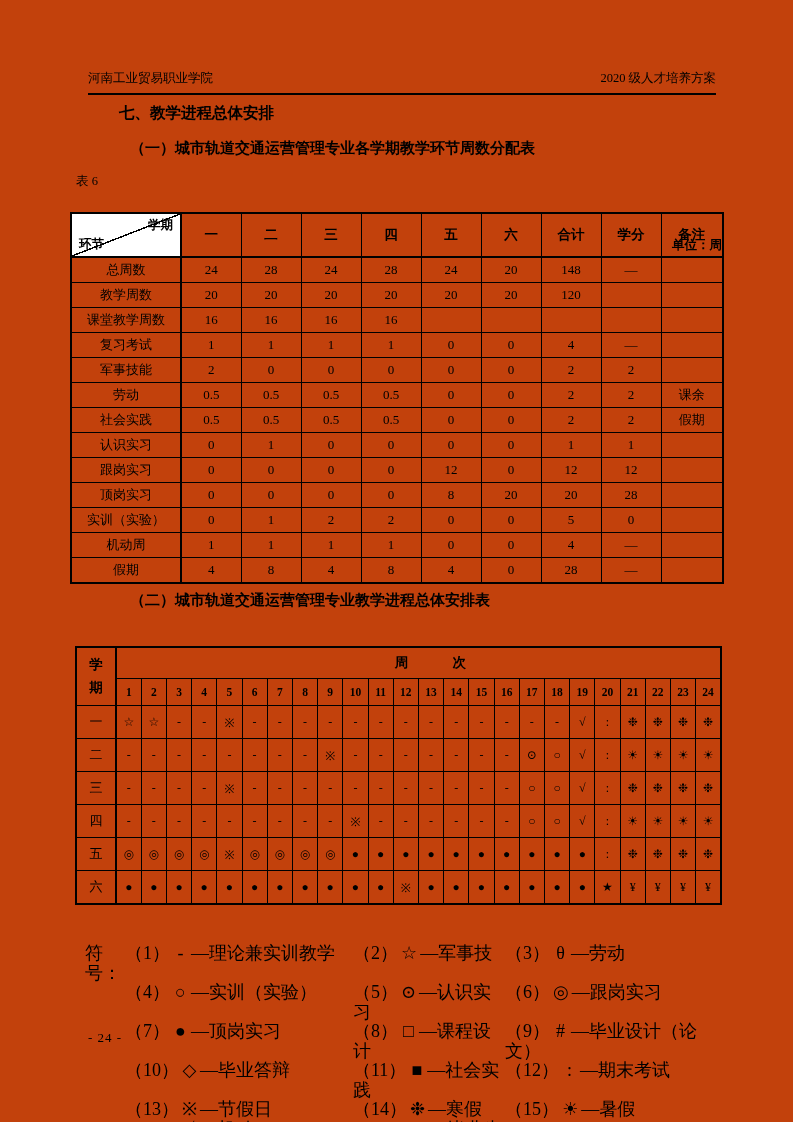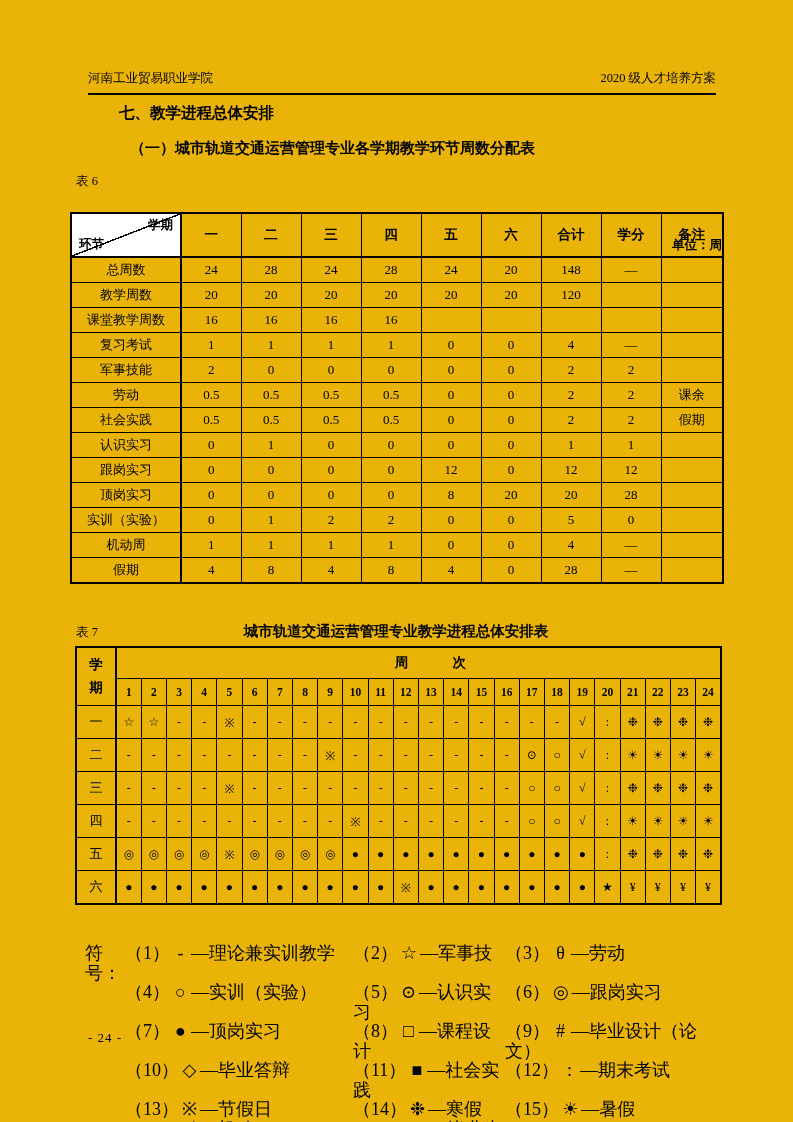--- a/index.html
+++ b/index.html
@@ -1,18 +1,18 @@
 <!DOCTYPE html>
 <html><head>
 <meta charset="utf-8">
 <style>
   html,body { margin:0; padding:0; background:#e8e8e8; }
   .page {
     position:relative; width:793px; height:1122px; margin:0 auto;
-    background:#eab308; color:#000;
+    background:#c2410c; color:#000;
     font-family:"Liberation Serif","DejaVu Serif",serif;
     overflow:hidden;
   }
   .abs { position:absolute; }
 
   
   .doc-header {
     left:88px; top:70px; width:628px;
     display:flex; justify-content:space-between;
     font-size:12.5px; padding-bottom:6px; border-bottom:2px solid #000;
@@ -274,25 +274,22 @@
           <td>8</td>
           <td>4</td>
           <td>0</td>
           <td>28</td>
           <td>—</td>
           <td></td>
         </tr>
       </tbody>
   </table>
 
-
-  <div class="abs caption t7caption">
-    <span class="lbl">表 7</span>
-    <span class="ttl">城市轨道交通运营管理专业教学进程总体安排表</span>
-  </div>
+  <div class="abs sub-title sub2">（二）城市轨道交通运营管理专业教学进程总体安排表</div>
+
 
   <table class="abs" id="t7">
     <colgroup>
       <col style="width:40px">
     </colgroup>
     <thead>
       <tr class="r1">
         <th class="sem-head" rowspan="2">
           <span>学期</span>
         </th>

